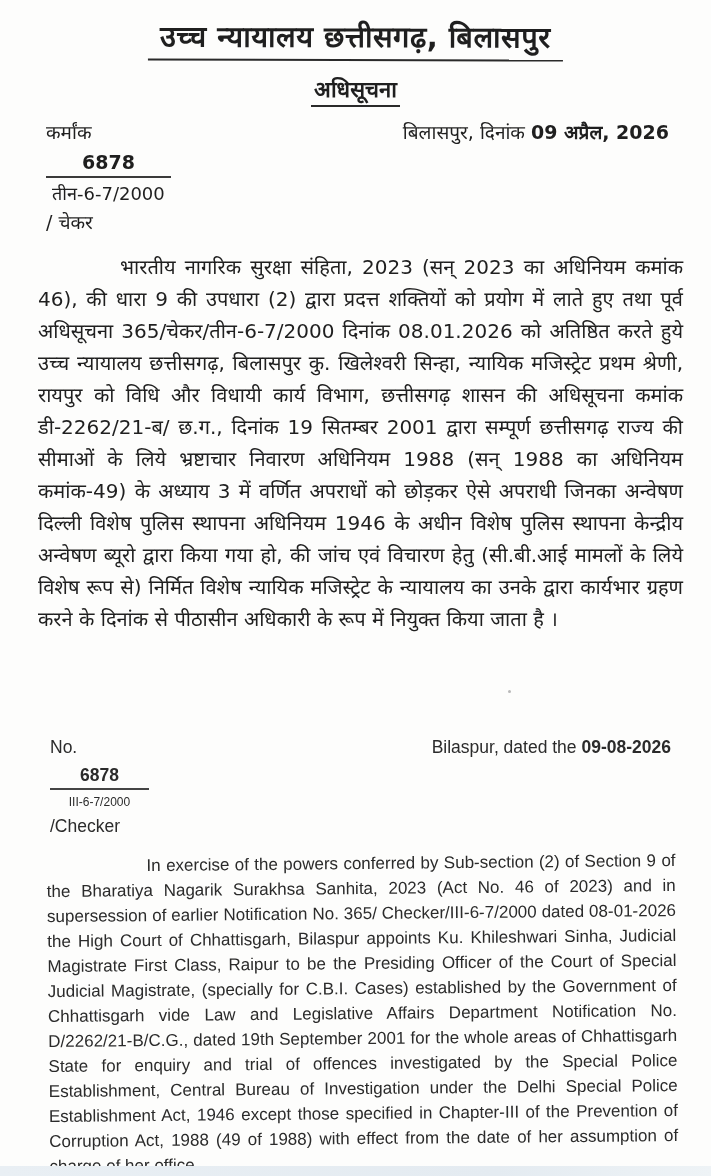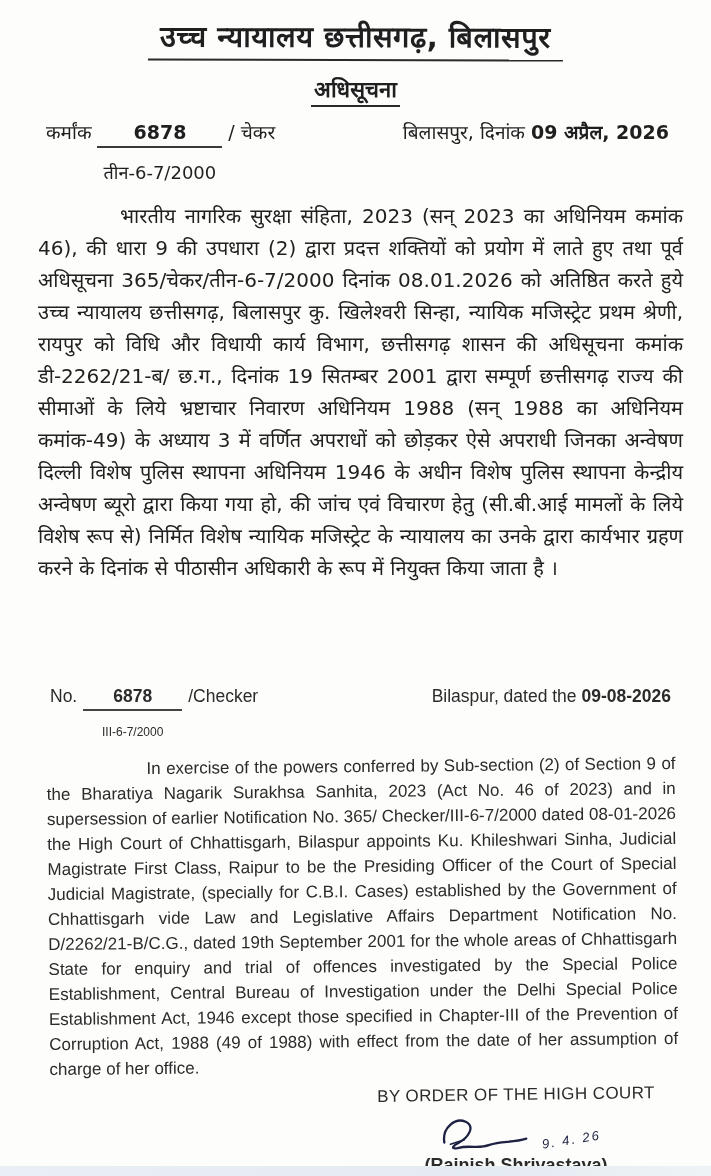--- a/index.html
+++ b/index.html
@@ -35,28 +35,28 @@
     font-size:22px;font-weight:700;
     border-bottom:2px solid #2a2a2a;
     padding:0 3px 2px 3px;
   }
   
   .ref-row{
     display:flex;justify-content:space-between;align-items:flex-start;
     margin:14px 42px 0 46px;
     font-size:19px;line-height:1.25;
   }
-  .ref-left{display:flex;align-items:flex-start;gap:6px;}
+  .ref-left{display:flex;align-items:flex-start;gap:6px;flex-direction:column;}
   .frac{display:inline-flex;flex-direction:column;align-items:center;}
   .frac .num{
     font-weight:700;
     border-bottom:2px solid #3a3a3a;
     padding:0 36px 1px 36px;
   }
-  .frac .den{font-size:18px;padding-top:14px;}
+  .frac .den{font-size:18px;padding-top:5px;}
   .ref-date b{font-weight:700;}
   
   .ref-row.en{margin:36px 40px 0 50px;font-size:17.5px;font-family:"Liberation Sans",sans-serif;color:var(--ink-en);}
   .ref-row.en .frac .num{padding:0 30px 1px 30px;border-bottom-color:#444;}
   .ref-row.en .frac .den{font-size:12px;}
   
   .hi-block{height:450px;overflow:hidden;margin-top:16px;}
   .hi-para{
     margin:0 28px 0 38px;
     font-size:20px;line-height:32px;

